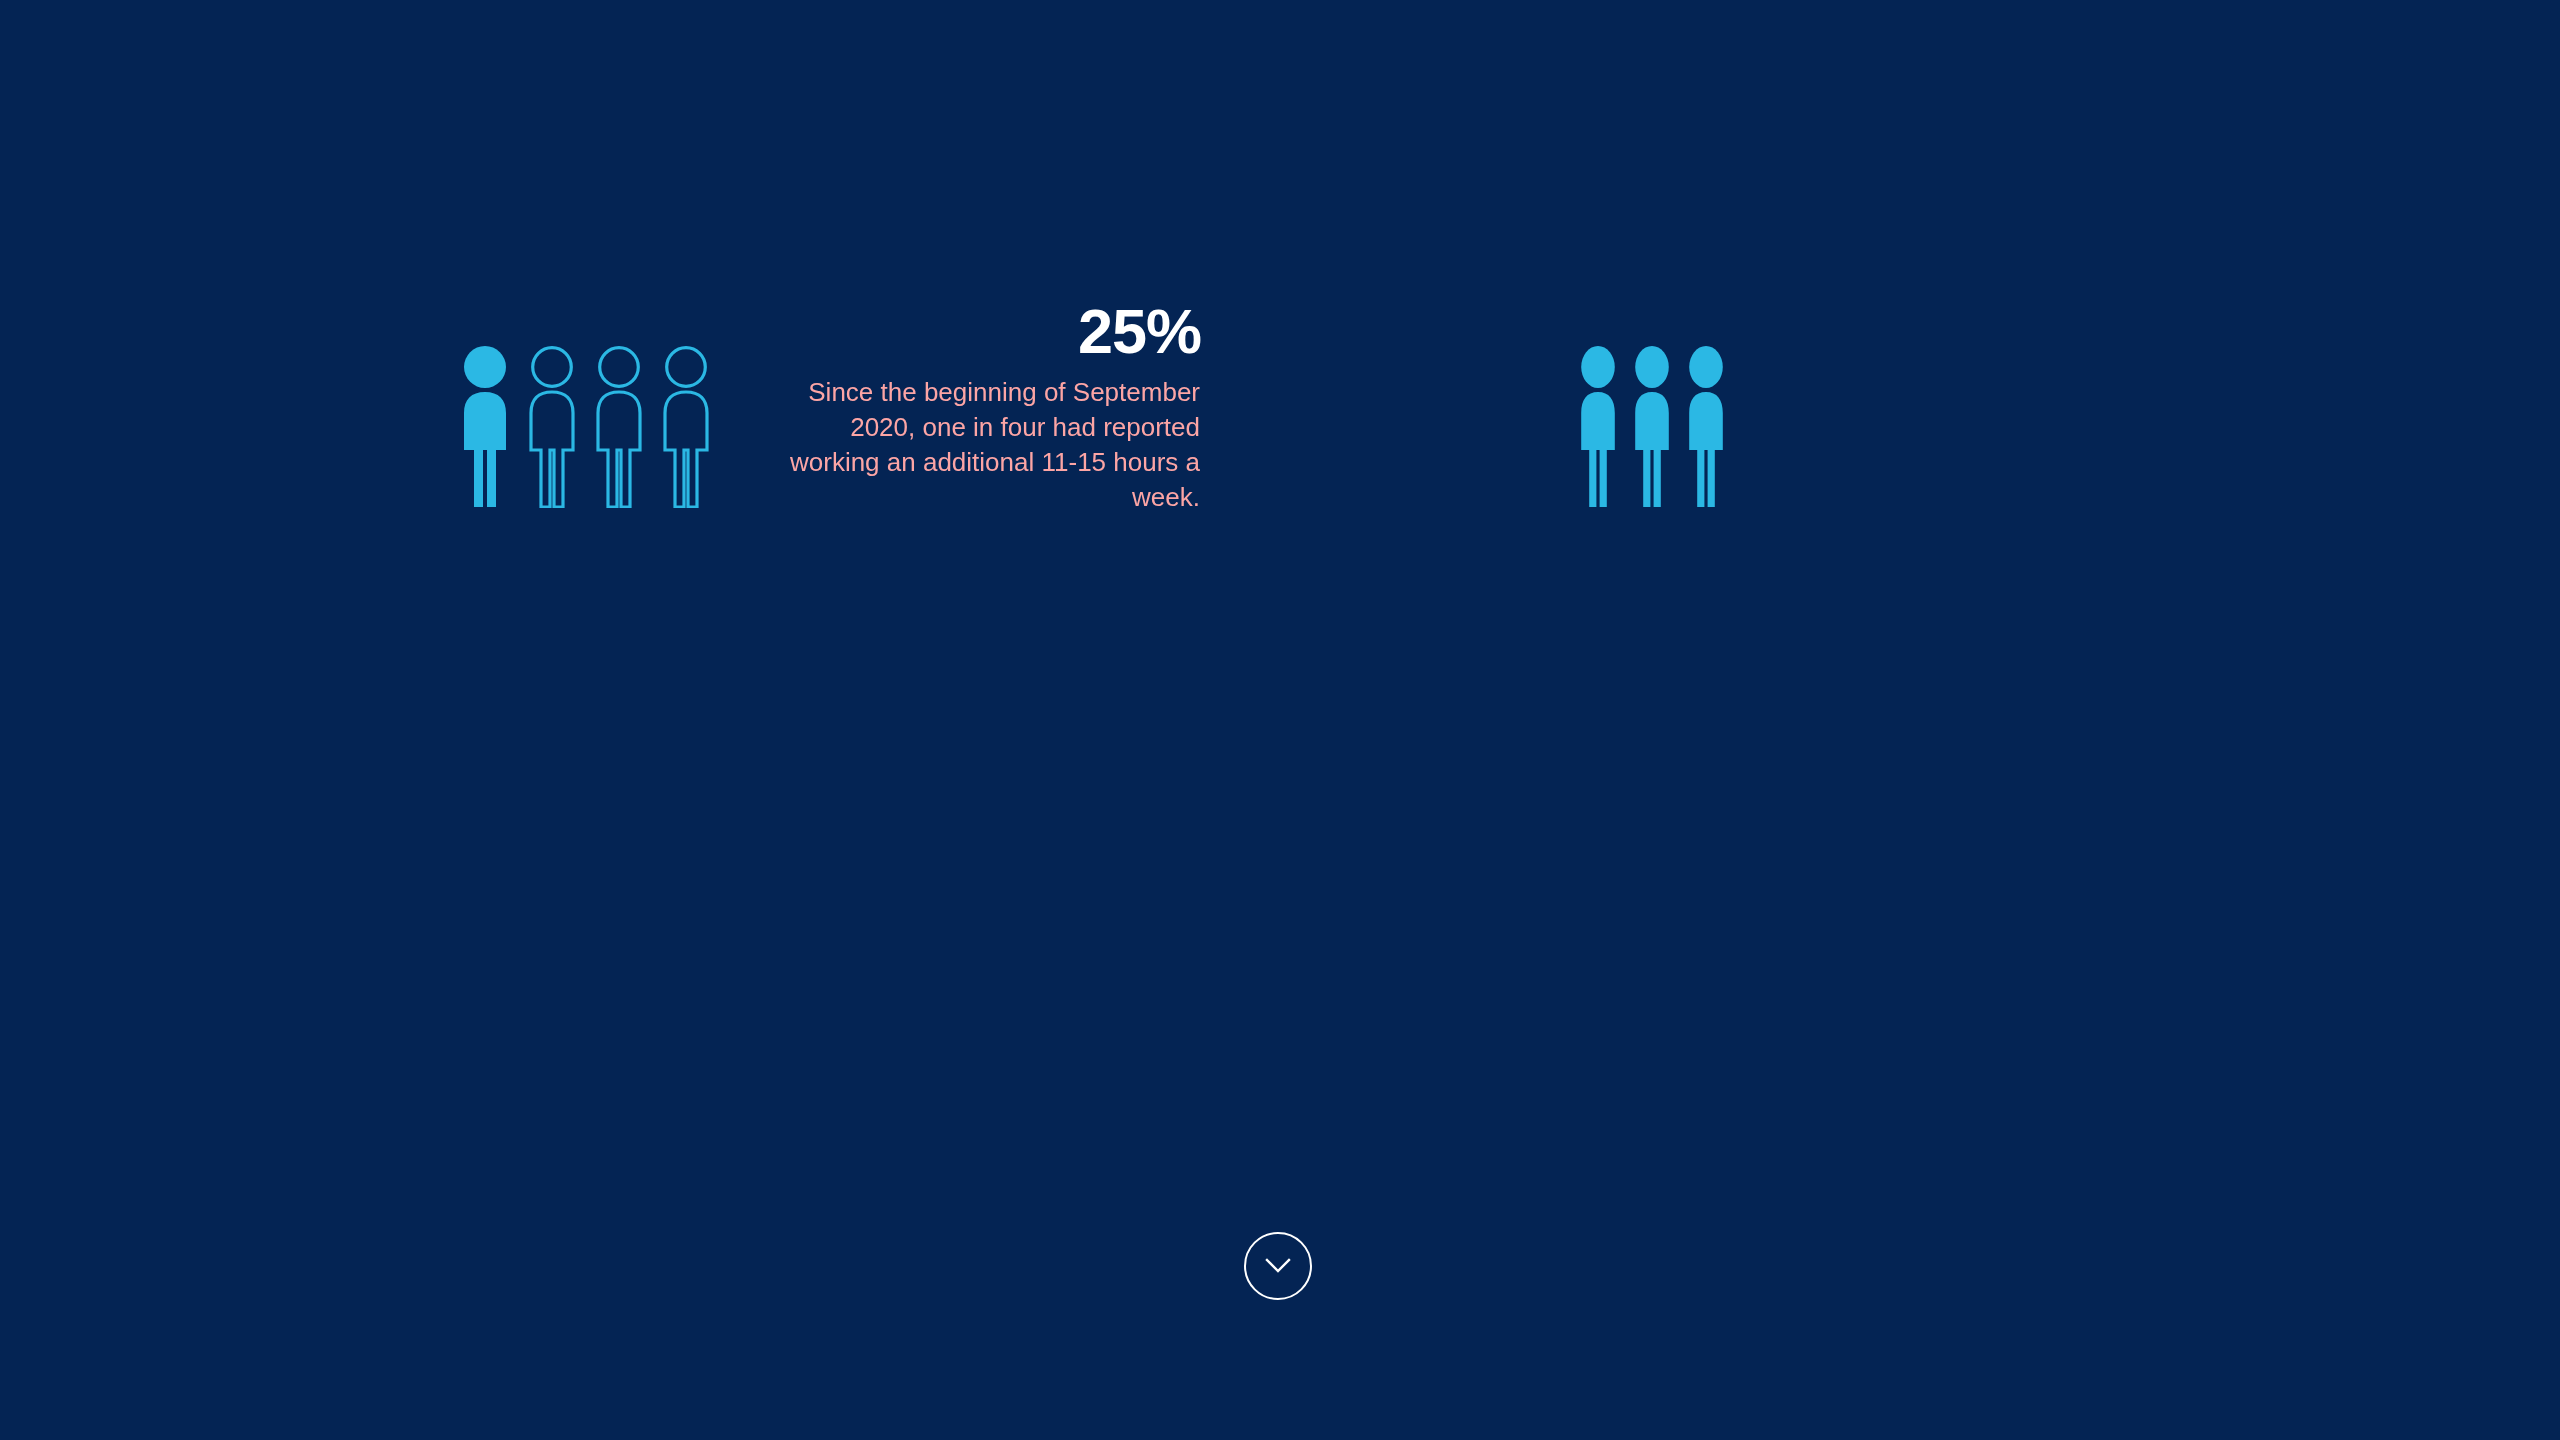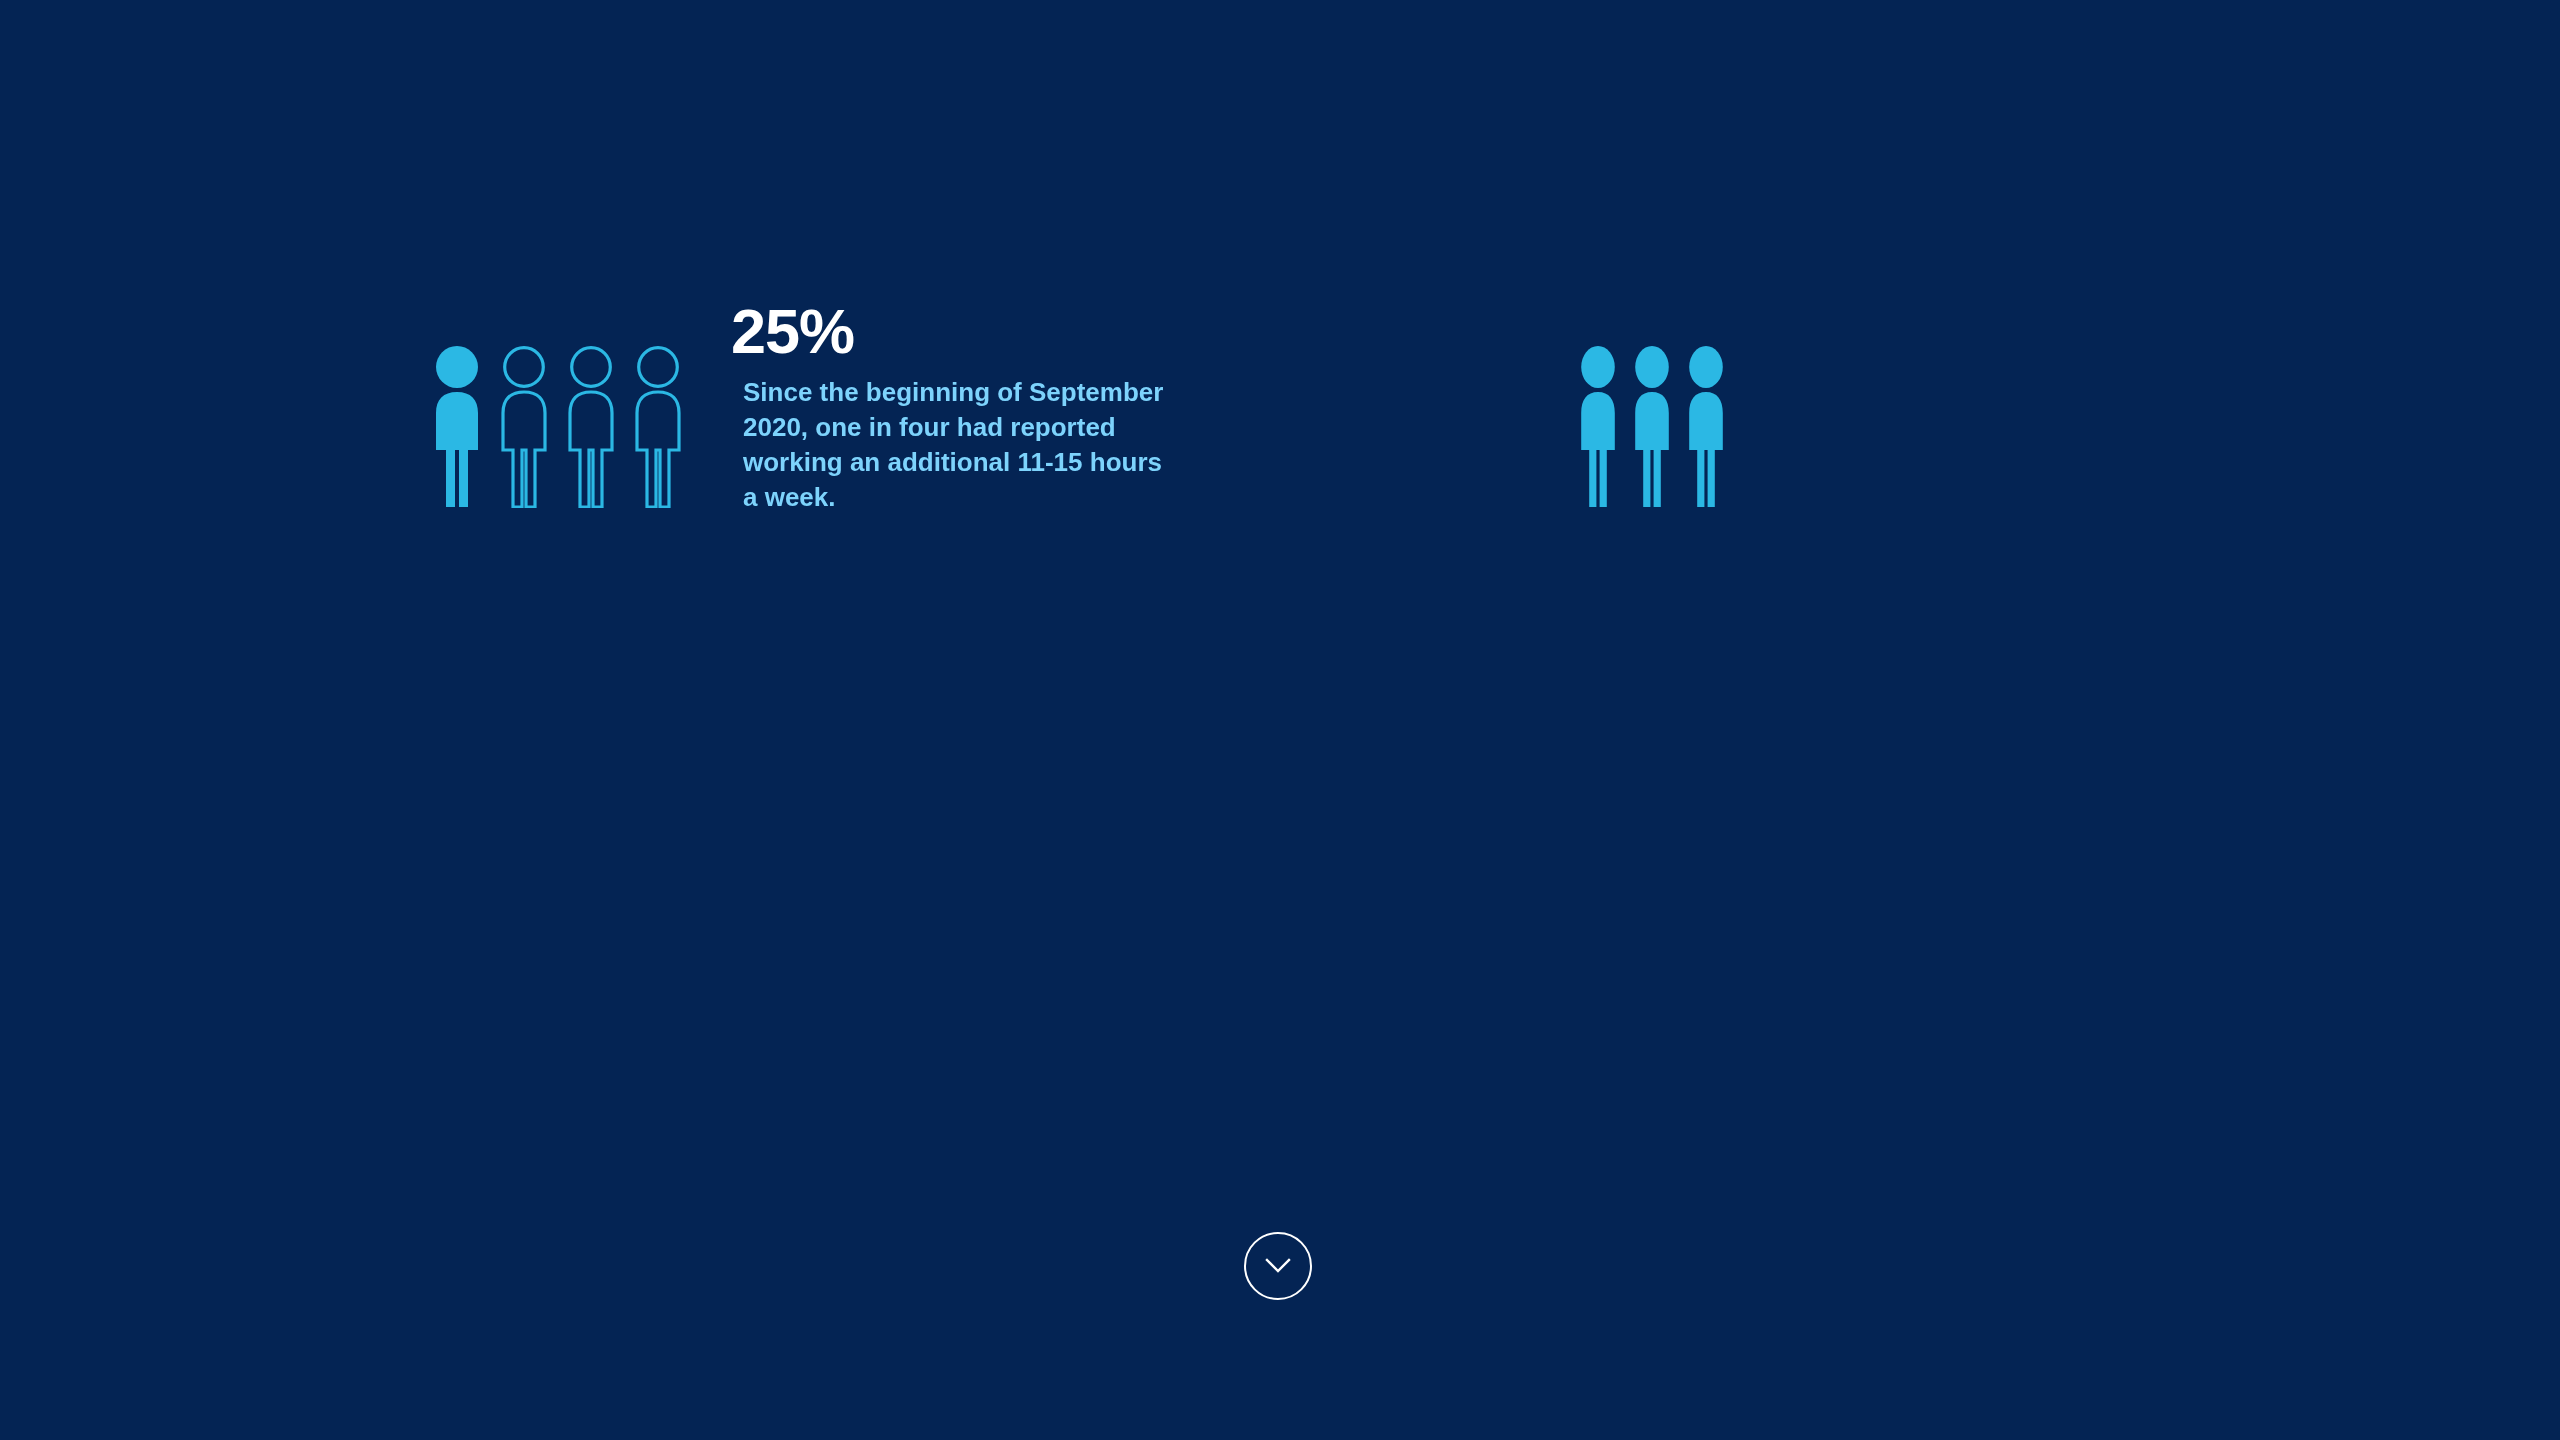--- a/index.html
+++ b/index.html
@@ -19,24 +19,25 @@
   .stage {
     position: relative;
     width: 2560px;
     height: 1440px;
     background: #042454;
   }
 
   
   .stat-block {
     position: absolute;
-    left: 432px;
+    left: 460px;
     top: 300px;
     display: flex;
     align-items: flex-start;
+    text-align: right;
   }
 
   .pictogram {
     display: flex;
     align-items: flex-end;
     gap: 17px;
     margin-top: 46px;
   }
 
   .pictogram .figure { display: block; }
@@ -50,25 +51,25 @@
     color: #ffffff;
     font-size: 63px;
     font-weight: 700;
     line-height: 1;
     letter-spacing: -1px;
     margin: 0 0 12px 0;
     white-space: nowrap;
   }
 
   .stat-text {
-    color: #7dd3fc;
+    color: #fca5a5;
     font-size: 26px;
-    font-weight: 700;
+    font-weight: 400;
     line-height: 35px;
-    margin: 12px;
+    margin: 1px;
     max-width: 440px;
   }
 
   
   .pictogram-secondary {
     position: absolute;
     left: 1578px;
     top: 346px;
     display: flex;
     align-items: flex-end;

